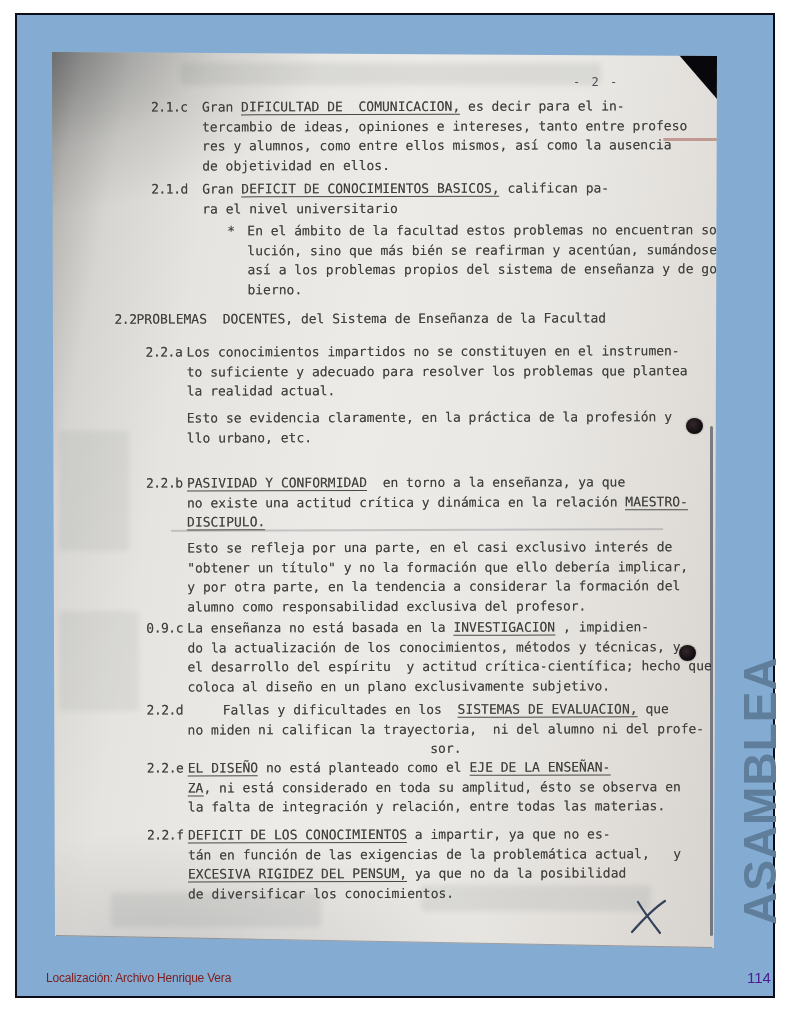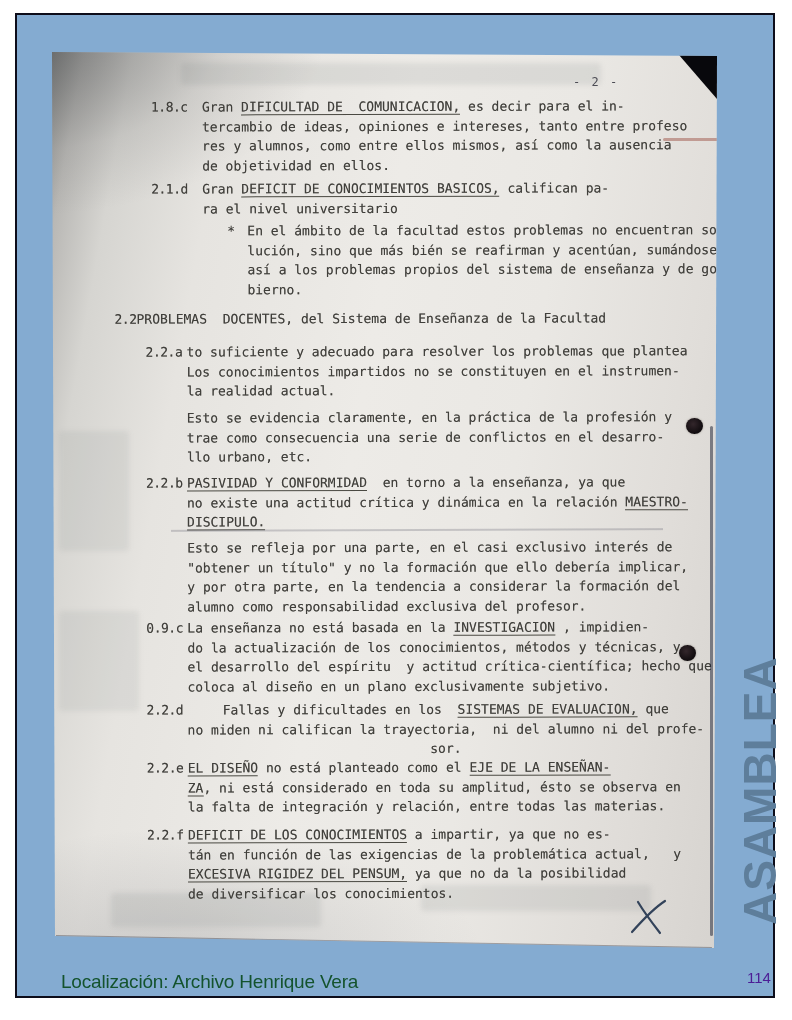--- a/index.html
+++ b/index.html
@@ -73,22 +73,22 @@
   .sm5{left:8px;top:560px;width:80px;height:100px;background:rgba(112,114,118,0.10);}
   
   .sidebar-label{
     position:absolute;left:710px;top:610px;width:66px;height:300px;
     writing-mode:vertical-rl;transform:rotate(180deg);
     font-family:"Liberation Sans",sans-serif;font-weight:bold;
     font-size:46px;letter-spacing:1px;color:#5e7e9b;
     display:flex;align-items:center;
   }
   .footer-location{
-    position:absolute;left:44px;top:956px;
-    font-size:19px;color:#14532d;letter-spacing:-0.2px;
+    position:absolute;left:29px;top:956px;
+    font-size:12px;color:#7f1d1d;letter-spacing:-0.2px;
   }
   .footer-page{
     position:absolute;left:730px;top:954px;
     font-size:15px;color:#4c1d95;
   }
 </style>
 </head>
 <body>
 
 <div class="frame">
@@ -96,21 +96,21 @@
   <div class="paper">
     <div class="smudge sm1"></div>
     <div class="smudge sm2"></div>
     <div class="smudge sm3"></div>
     <div class="smudge sm4"></div>
     <div class="smudge sm5"></div>
 
     <div class="page-marker">- 2 -</div>
 
     <div id="doc-body">
-        <div class="lab" style="left: 101px; top: 46px;">1.8.c</div>
+        <div class="lab" style="left: 101px; top: 46px;">2.1.c</div>
         <div class="para" style="left: 152px; top: 46px;">
           <div class="tl"><span>Gran </span><span class="u">DIFICULTAD DE  COMUNICACION,</span><span> es decir para el in-</span></div>
           <div class="tl"><span>tercambio de ideas, opiniones e intereses, tanto entre profeso</span></div>
           <div class="tl"><span>res y alumnos, como entre ellos mismos, así como la ausencia</span></div>
           <div class="tl"><span>de objetividad en ellos.</span></div>
         </div>
         <div class="lab" style="left: 101px; top: 128px;">2.1.d</div>
         <div class="para" style="left: 152px; top: 128px;">
           <div class="tl"><span>Gran </span><span class="u">DEFICIT DE CONOCIMIENTOS BASICOS,</span><span> califican pa-</span></div>
           <div class="tl"><span>ra el nivel universitario</span></div>
@@ -121,27 +121,26 @@
           <div class="tl"><span>lución, sino que más bién se reafirman y acentúan, sumándose</span></div>
           <div class="tl"><span>así a los problemas propios del sistema de enseñanza y de go-</span></div>
           <div class="tl"><span>bierno.</span></div>
         </div>
         <div class="lab" style="left: 64px; top: 258px;">2.2</div>
         <div class="para" style="left: 86px; top: 258px;">
           <div class="tl"><span>PROBLEMAS  DOCENTES, del Sistema de Enseñanza de la Facultad</span></div>
         </div>
         <div class="lab" style="left: 95px; top: 291px;">2.2.a</div>
         <div class="para" style="left: 136px; top: 291px;">
+          <div class="tl"><span>Los conocimientos impartidos no se constituyen en el instrumen-</span></div>
           <div class="tl"><span>to suficiente y adecuado para resolver los problemas que plantea</span></div>
-          <div class="tl"><span>Los conocimientos impartidos no se constituyen en el instrumen-</span></div>
           <div class="tl"><span>la realidad actual.</span></div>
         </div>
         <div class="para" style="left: 136px; top: 357px;">
           <div class="tl"><span>Esto se evidencia claramente, en la práctica de la profesión y</span></div>
-          <div class="tl"><span>trae como consecuencia una serie de conflictos en el desarro-</span></div>
           <div class="tl"><span>llo urbano, etc.</span></div>
         </div>
         <div class="lab" style="left: 95px; top: 422px;">2.2.b</div>
         <div class="para" style="left: 136px; top: 422px;">
           <div class="tl"><span class="u">PASIVIDAD Y CONFORMIDAD</span><span>  en torno a la enseñanza, ya que</span></div>
           <div class="tl"><span>no existe una actitud crítica y dinámica en la relación </span><span class="u">MAESTRO-</span></div>
           <div class="tl"><span class="u">DISCIPULO.</span></div>
         </div>
         <div class="para" style="left: 136px; top: 487px;">
           <div class="tl"><span>Esto se refleja por una parte, en el casi exclusivo interés de</span></div>

